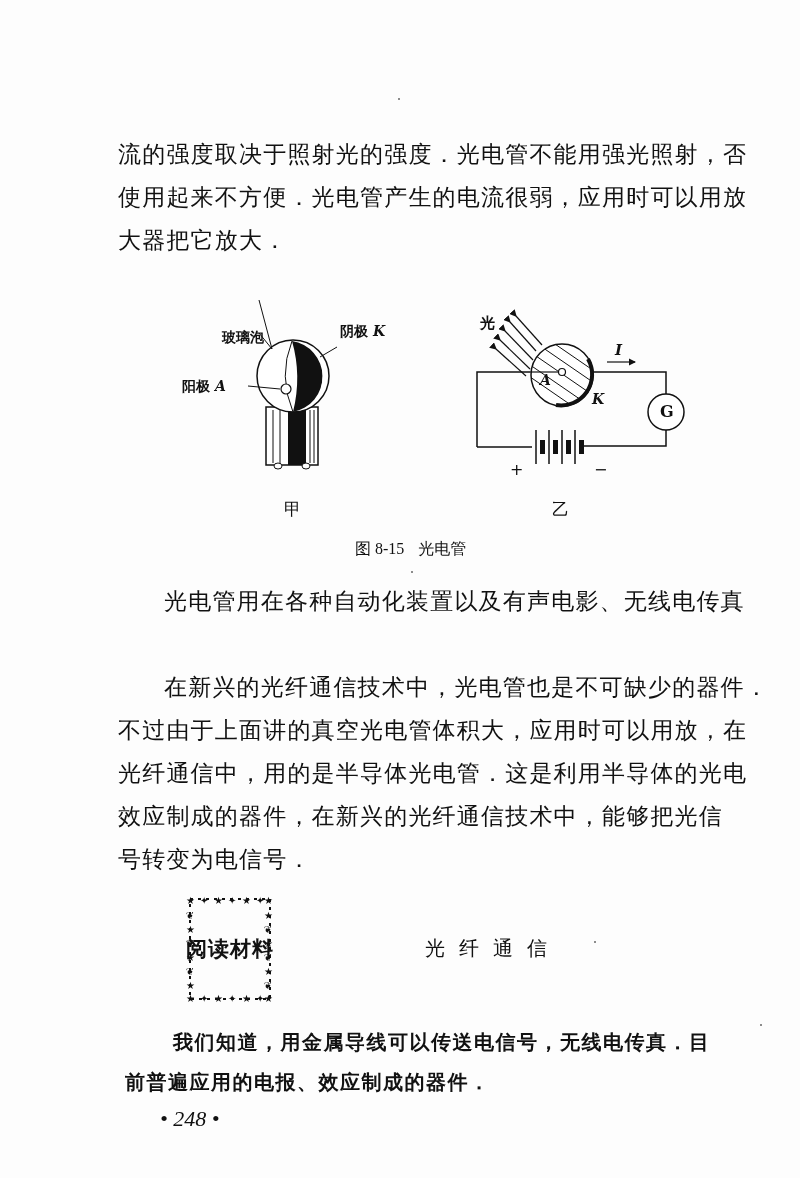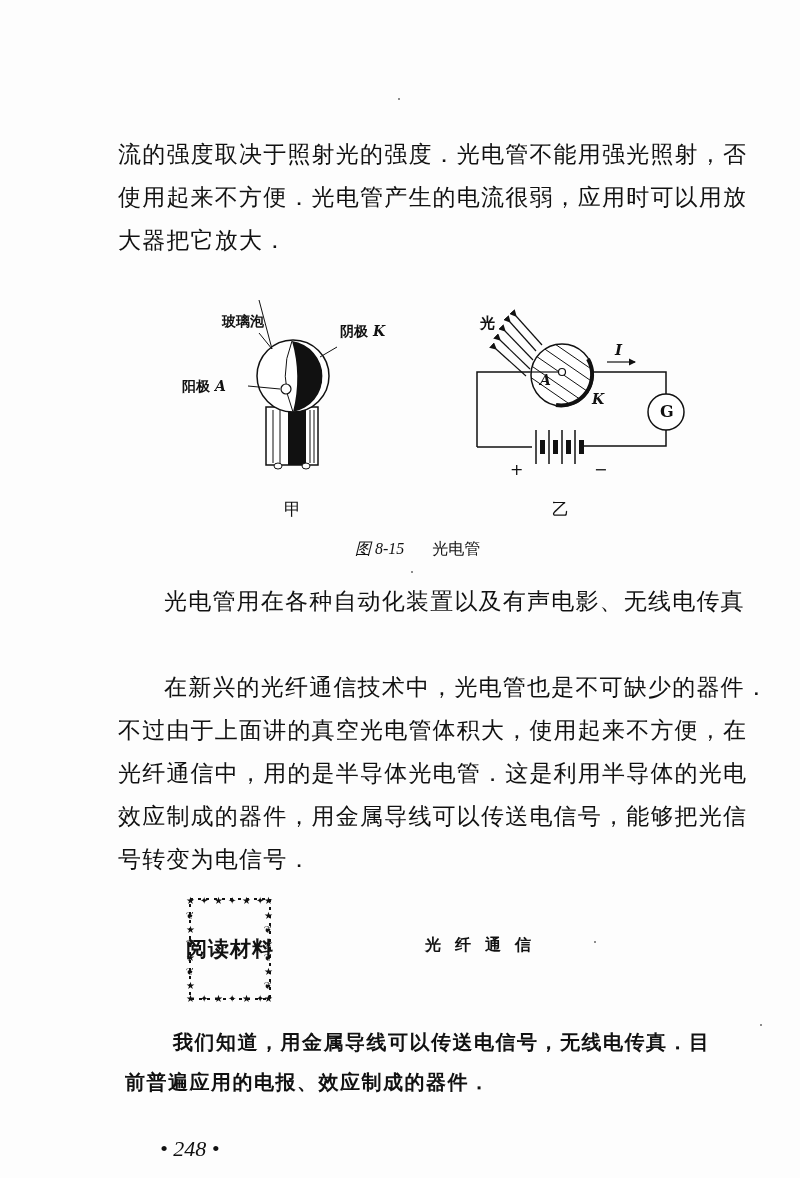--- a/index.html
+++ b/index.html
@@ -7,29 +7,29 @@
        font-family:"DejaVu Sans","Liberation Sans",sans-serif;color:#111;}
   .page{position:absolute;left:0;top:0;width:800px;height:1178px;border-radius:28px;}
   .speck{position:absolute;width:2px;height:2px;background:#666;border-radius:1px;}
   .para{position:absolute;left:118px;width:620px;font-size:23px;line-height:43px;letter-spacing:1.2px;margin:0;}
   .para .ln{display:block;white-space:nowrap;}
   .indent{padding-left:46px;margin-top:16px;}
   .fig{position:absolute;}
   .lbl{position:absolute;font-size:14px;font-weight:bold;white-space:nowrap;}
   .ital{font-family:"DejaVu Serif","Liberation Serif",serif;font-style:italic;font-weight:bold;}
   .caption{position:absolute;left:355px;top:539px;font-size:16px;white-space:nowrap;}
-  .caption .num{font-family:"Liberation Serif","DejaVu Serif",serif;margin-right:28px;font-style:italic;}
+  .caption .num{font-family:"Liberation Serif","DejaVu Serif",serif;margin-right:14px;}
   .sub{position:absolute;font-size:17px;}
   .rbox{position:absolute;left:186px;top:895px;width:88px;height:108px;}
   .rbox .inner{position:absolute;left:0;top:0;width:100%;height:100%;display:flex;align-items:center;justify-content:center;}
   .rbox .inner span{font-size:21px;font-weight:bold;line-height:36px;letter-spacing:1px;}
-  .sec-title{position:absolute;left:425px;top:935px;font-size:16px;font-weight:bold;letter-spacing:14px;white-space:nowrap;text-align:right;}
+  .sec-title{position:absolute;left:425px;top:935px;font-size:20px;font-weight:normal;letter-spacing:14px;white-space:nowrap;text-align:right;}
   .read{position:absolute;left:125px;width:620px;font-family:"DejaVu Serif","Liberation Serif",serif;font-size:20px;line-height:40px;letter-spacing:1.5px;font-weight:bold;}
   .read .ln{display:block;white-space:nowrap;}
-  .pageno{position:absolute;left:160px;top:1106px;font-family:"Liberation Serif","DejaVu Serif",serif;font-style:italic;font-size:22px;white-space:nowrap;margin-top:30px;}
+  .pageno{position:absolute;left:160px;top:1106px;font-family:"Liberation Serif","DejaVu Serif",serif;font-style:italic;font-size:22px;white-space:nowrap;}
 </style>
 </head>
 <body>
 
 <div class="page">
 
   <span class="speck" style="left:398px;top:98px"></span>
   <span class="speck" style="left:411px;top:571px"></span>
   <span class="speck" style="left:594px;top:941px"></span>
   <span class="speck" style="left:760px;top:1024px"></span>
@@ -56,21 +56,21 @@
       <path d="M122 41 A36 36 0 0 1 123 112 Q132 76 122 41 Z" fill="#111"></path>
       <path d="M122 41 Q108 76 123 112" fill="none" stroke="#111" stroke-width="1"></path>
       <path d="M152 62 Q156 76 151 92" fill="none" stroke="#fff" stroke-width="2"></path>
       <circle cx="116" cy="89" r="5" fill="#fff" stroke="#111" stroke-width="1.2"></circle>
 
       <line x1="89" y1(33)="" x2="102" y2="49" stroke="#111" stroke-width="1"></line>
       <line x1="89" y1="33" x2="102" y2="49" stroke="#111" stroke-width="1"></line>
       <line x1="150" y1="57" x2="167" y2="47" stroke="#111" stroke-width="1"></line>
       <line x1="78" y1="86" x2="110" y2="89" stroke="#111" stroke-width="1"></line>
     </svg>
-    <span class="lbl" style="left:52px;top:13px">玻璃泡</span>
+    <span class="lbl" style="left:52px;top:29px">玻璃泡</span>
     <span class="lbl" style="left:170px;top:23px"><span>阴极</span> <span class="ital">K</span></span>
     <span class="lbl" style="left:12px;top:78px"><span>阳极</span> <span class="ital">A</span></span>
     <span class="sub" style="left:114px;top:198px">甲</span>
   </div>
 
   <div class="fig" style="left:460px;top:300px;width:240px;height:230px">
     <svg width="240" height="230" viewBox="0 0 240 230">
       <defs>
         <clipPath id="tubeClip">
             <circle cx="102" cy="75" r="31"></circle>
@@ -132,23 +132,23 @@
   <div class="caption">
     <span class="num">图 8-15</span><span>光电管</span>
   </div>
 
   <p class="para" style="top:564px">
     <span class="ln indent">光电管用在各种自动化装置以及有声电影、无线电传真</span>
   </p>
 
   <p class="para" style="top:650px">
     <span class="ln indent">在新兴的光纤通信技术中，光电管也是不可缺少的器件．</span>
-    <span class="ln">不过由于上面讲的真空光电管体积大，使用起来不方便，在</span>
+    <span class="ln">不过由于上面讲的真空光电管体积大，应用时可以用放，在</span>
     <span class="ln">光纤通信中，用的是半导体光电管．这是利用半导体的光电</span>
-    <span class="ln">效应制成的器件，用金属导线可以传送电信号，能够把光信</span>
+    <span class="ln">效应制成的器件，在新兴的光纤通信技术中，能够把光信</span>
     <span class="ln">号转变为电信号．</span>
   </p>
 
   <div class="rbox">
     <svg width="88" height="108" viewBox="0 0 88 108" style="position:absolute;left:0;top:0">
       <rect x="4" y="4" width="80" height="100" fill="none" stroke="#111" stroke-width="2" stroke-dasharray="3 5"></rect>
       <g fill="#111" font-size="10" font-family="DejaVu Sans, sans-serif">
         <text x="0" y="9">★</text>
           <text x="14" y="9">✦</text>
           <text x="28" y="9">★</text>

